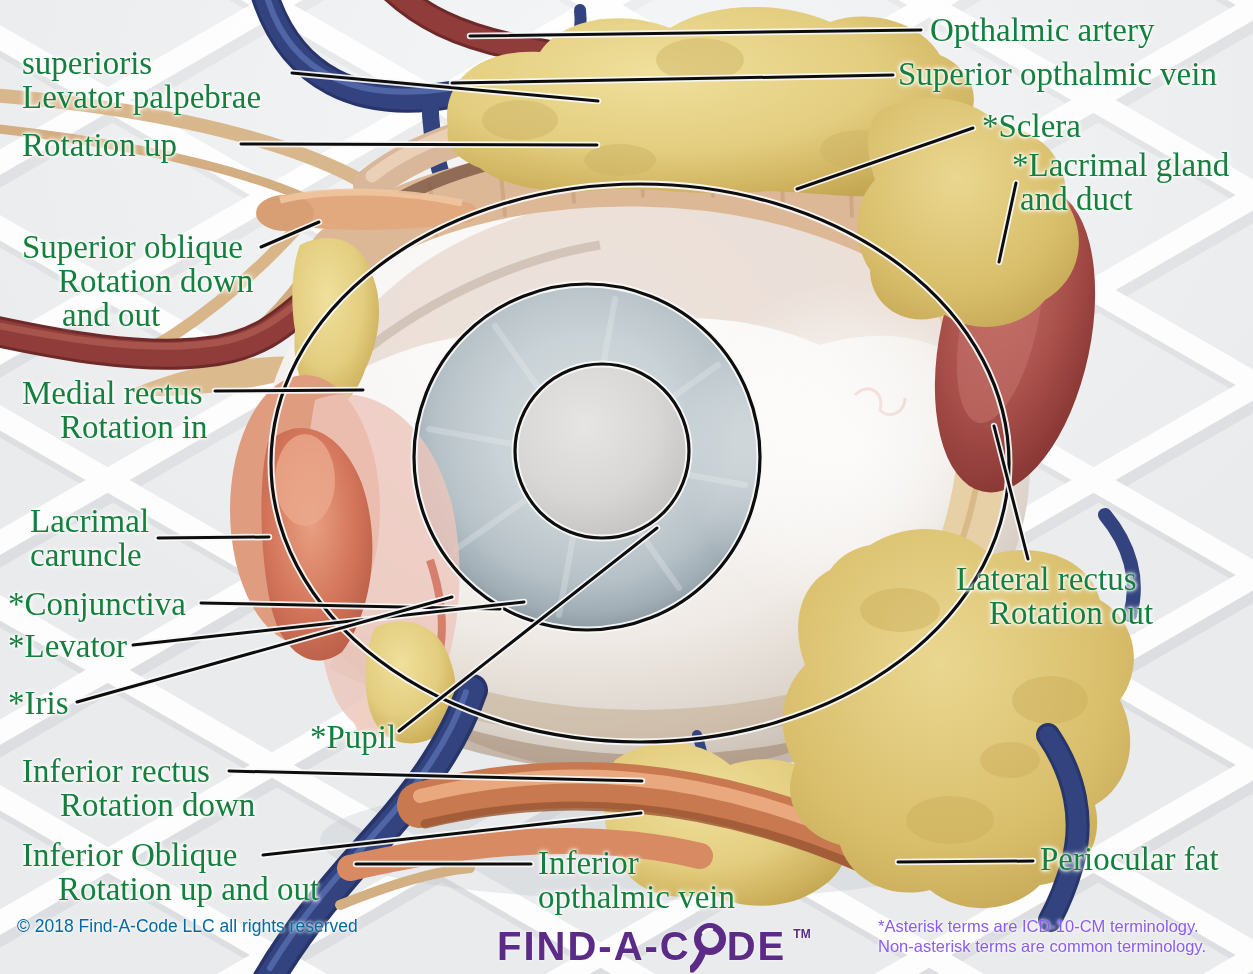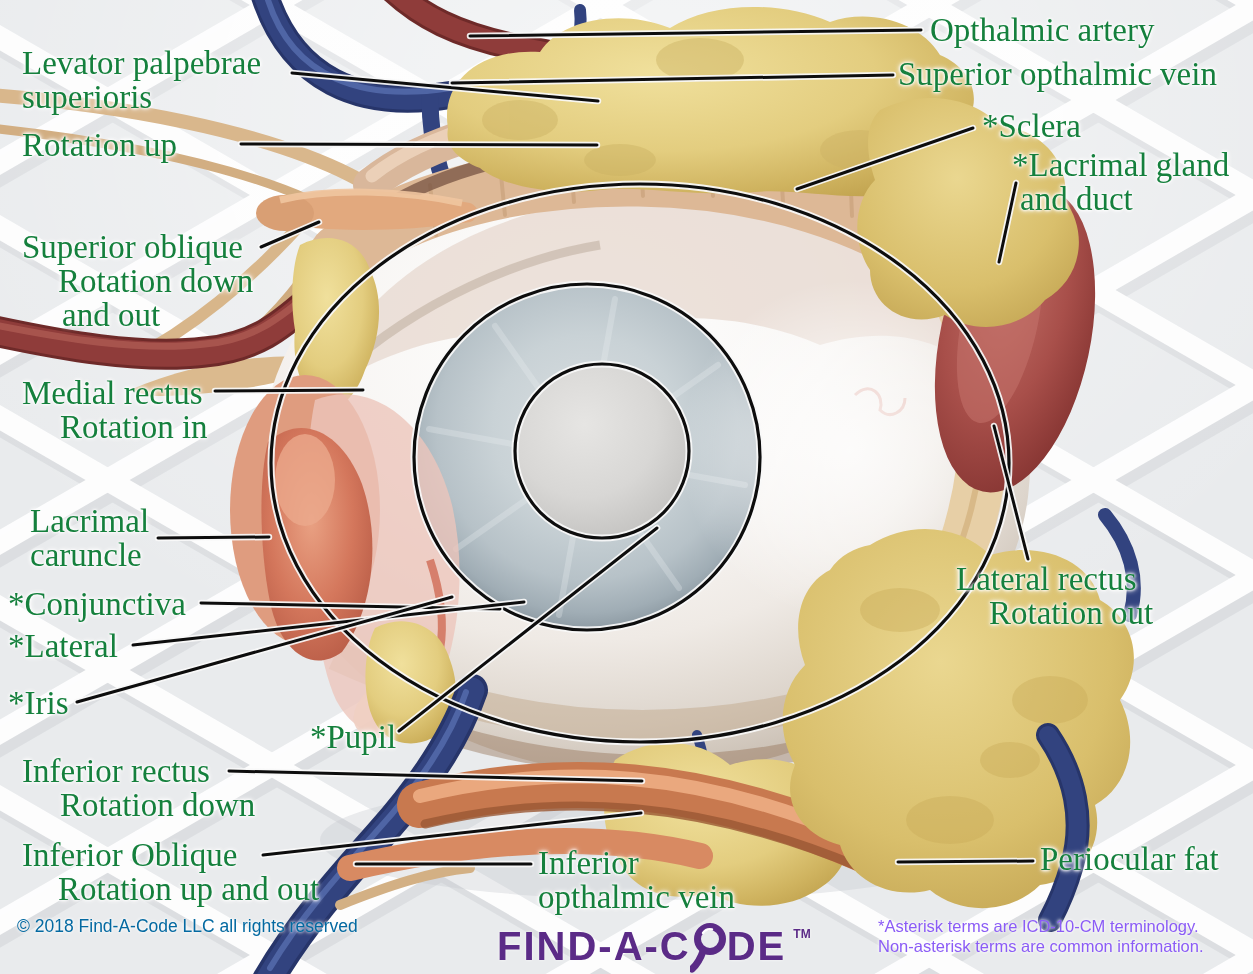--- a/index.html
+++ b/index.html
@@ -390,22 +390,22 @@
           <line x1="1028" y1="559" x2="994" y2="426" stroke="#0d0d0d" stroke-width="3"></line>
         </g>
     <g>
           <line x1="1033" y1="861" x2="898" y2="862" stroke="#f8f8f8" stroke-width="6.5" opacity="0.92"></line>
           <line x1="1033" y1="861" x2="898" y2="862" stroke="#0d0d0d" stroke-width="3"></line>
         </g>
   </g>
 </svg>
 
 <div class="lbl" id="lbl-levator">
+  <span>superioris</span>
   <span>Levator palpebrae</span>
-  <span>superioris</span>
 </div>
 <div class="lbl" id="lbl-suprectus">
   <span>Rotation up</span>
 </div>
 <div class="lbl" id="lbl-supoblique">
   <span>Superior oblique</span>
   <span>Rotation down</span>
   <span>and out</span>
 </div>
 <div class="lbl" id="lbl-medrectus">
@@ -413,21 +413,21 @@
   <span>Rotation in</span>
 </div>
 <div class="lbl" id="lbl-caruncle">
   <span>Lacrimal</span>
   <span>caruncle</span>
 </div>
 <div class="lbl" id="lbl-conjunctiva">
   <span>*Conjunctiva</span>
 </div>
 <div class="lbl" id="lbl-cornea">
-  <span>*Lateral</span>
+  <span>*Levator</span>
 </div>
 <div class="lbl" id="lbl-iris">
   <span>*Iris</span>
 </div>
 <div class="lbl" id="lbl-pupil">
   <span>*Pupil</span>
 </div>
 <div class="lbl" id="lbl-infrectus">
   <span>Inferior rectus</span>
   <span>Rotation down</span>
@@ -468,16 +468,16 @@
 <div class="logo">
   <span class="logo-part">FIND-A-C</span><span class="logo-glass"><svg width="38" height="50" viewBox="0 0 38 50">
           <circle cx="20" cy="16" r="12.5" fill="none" stroke="#5b2b87" stroke-width="7"></circle>
           <path d="M13.5,27 Q9,40 2,46" fill="none" stroke="#5b2b87" stroke-width="7" stroke-linecap="round"></path>
           <path d="M13,10 a8.5,8.5 0 0 1 9,-3.5" stroke="#ffffff" stroke-width="2.4" fill="none" stroke-linecap="round"></path>
         </svg></span><span class="logo-part">DE</span><sup>TM</sup>
 </div>
 
 <div class="note">
   <span>*Asterisk terms are ICD-10-CM terminology.</span>
-  <span>Non-asterisk terms are common information.</span>
+  <span>Non-asterisk terms are common terminology.</span>
 </div>
 
 </div>
 
 </body></html>

